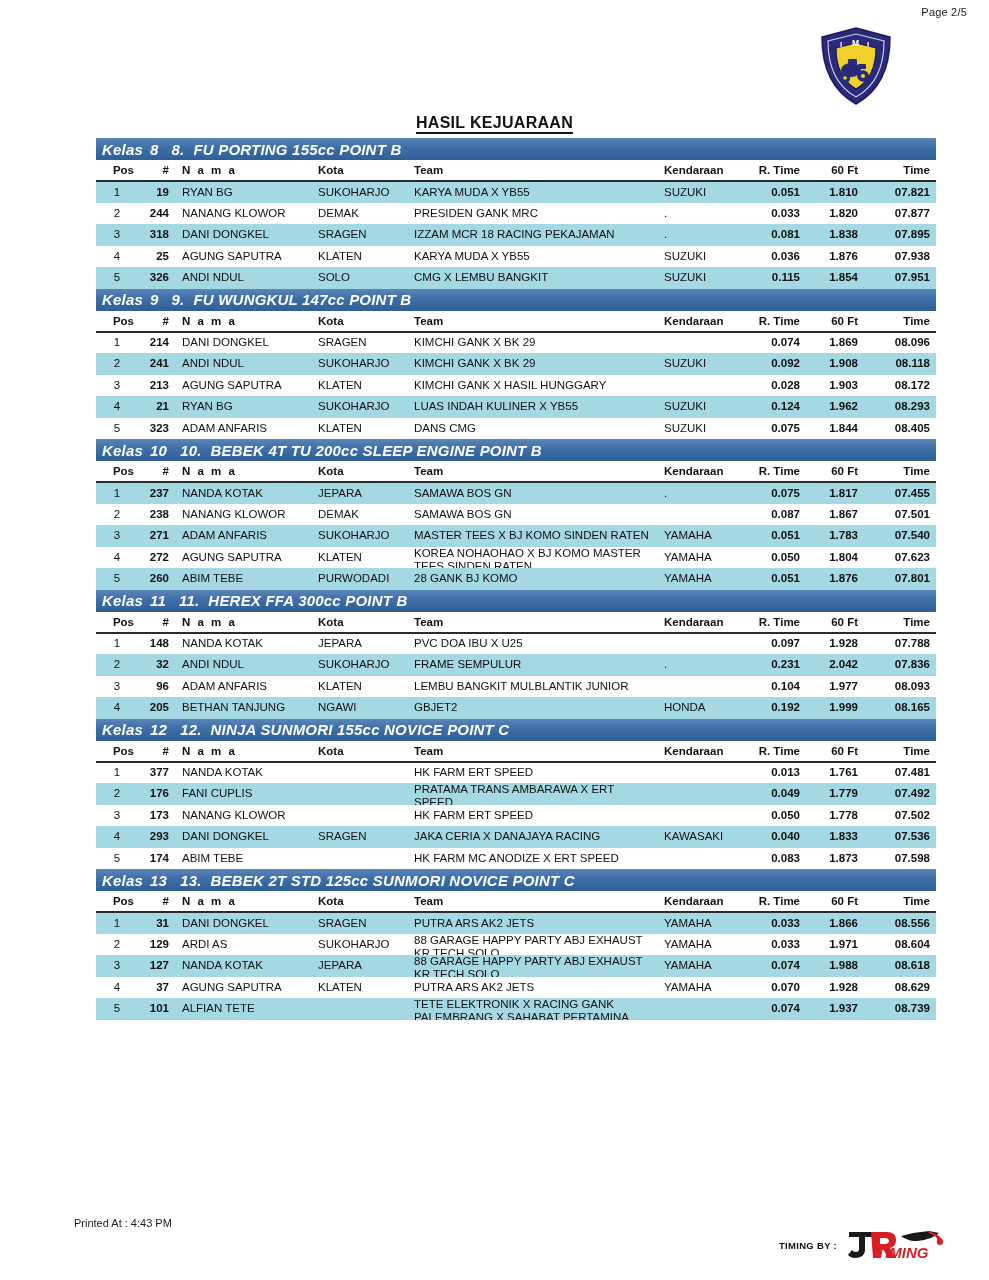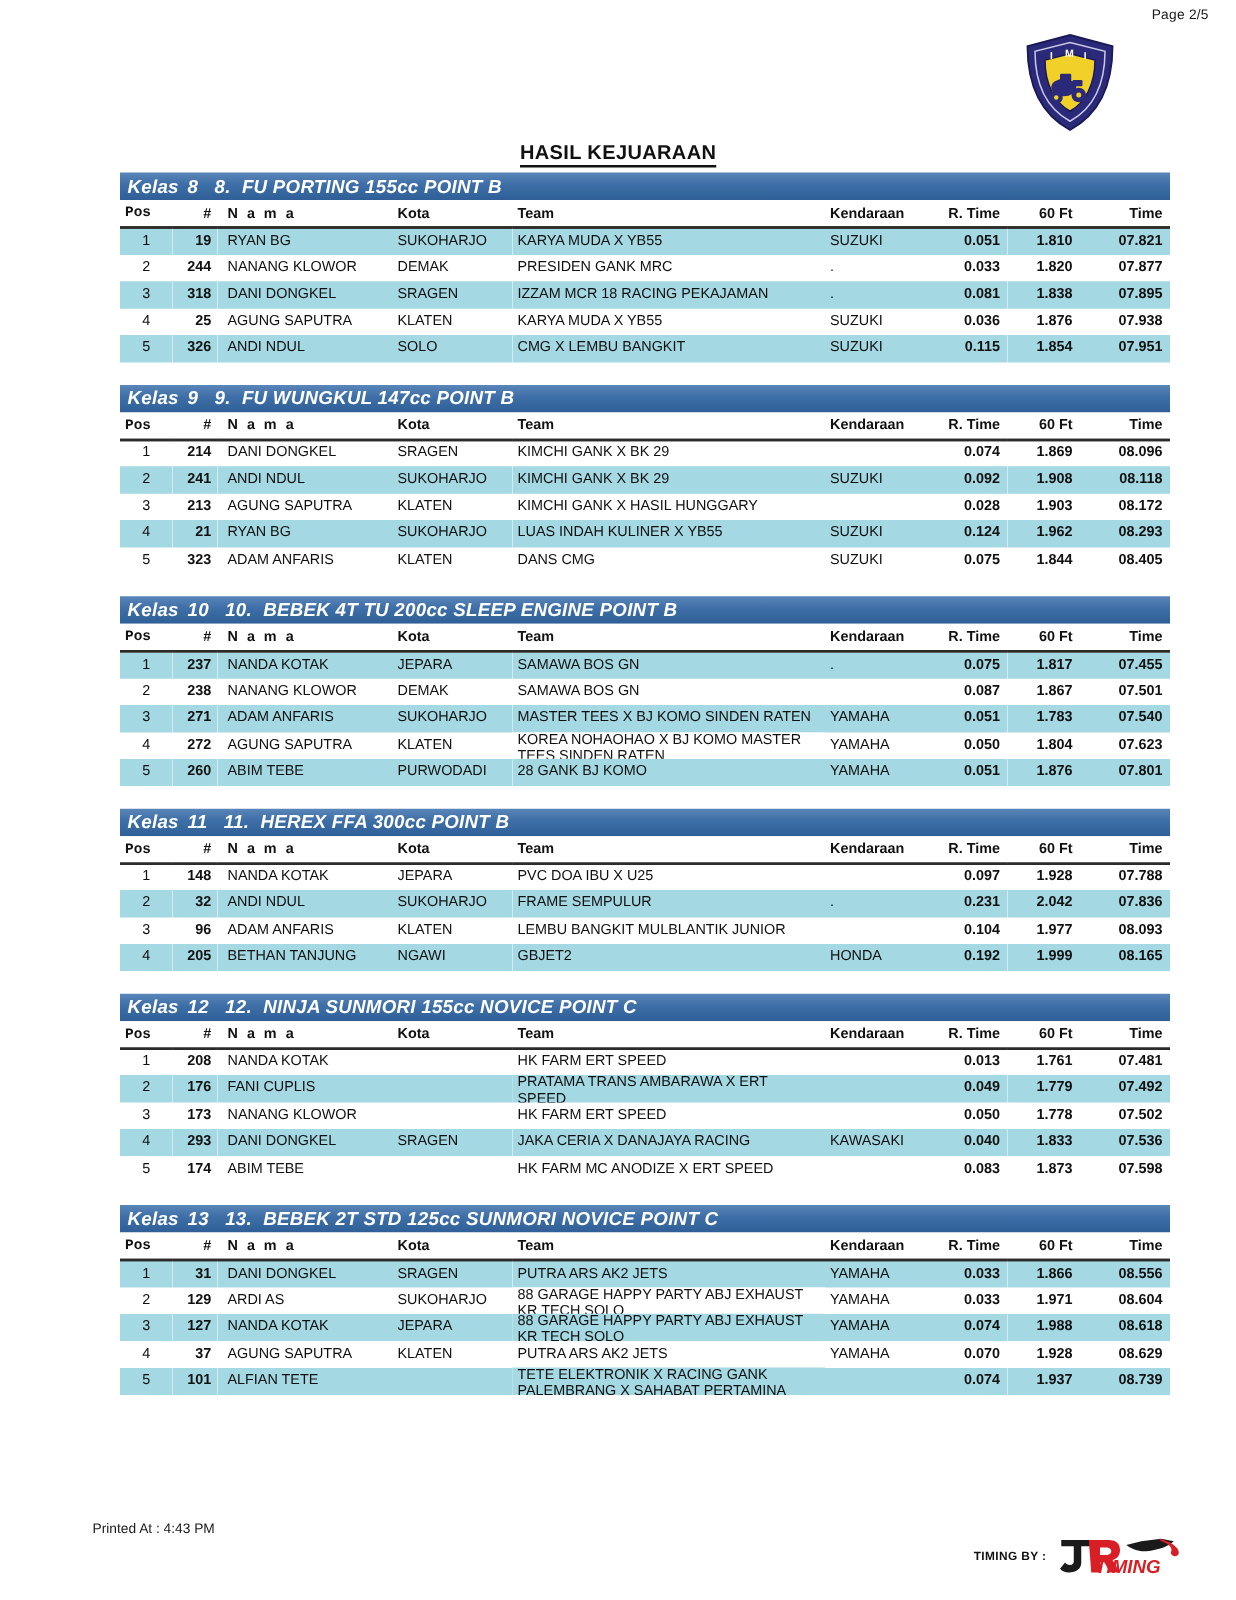--- a/index.html
+++ b/index.html
@@ -33,21 +33,21 @@
     letter-spacing:.3px;
   }
   .hasil span { border-bottom:2px solid #111; padding-bottom:1px; }
 
   
   .imi-logo { position:absolute; top:26px; left:818px; width:76px; height:80px; }
   .imi-logo svg { display:block; }
 
   
   .sections { position:absolute; top:138px; left:96px; width:840px; }
-  .section { margin-bottom:18px; }
+  .section { }
 
   .sec-bar {
     height:23px;
     background: linear-gradient(180deg,#5a86b8 0%,#3f6fa8 42%,#2f5f96 100%);
     color:#fff;
     display:flex; align-items:center;
     padding-left:6px;
     font-style:italic; font-weight:bold;
     font-size:15px; letter-spacing:.2px;
     white-space:nowrap;
@@ -69,21 +69,21 @@
   table.grid col.c-ft   { width:58px; }
   table.grid col.c-tim  { width:72px; }
 
   thead th {
     font-size:11.5px; font-weight:bold; color:#111;
     padding:3px 4px 4px 4px;
     border-bottom:2.5px solid #2b2b2b;
     background:#fff;
     white-space:nowrap;
   }
-  thead th.pos  { text-align:left;font-family:Liberation Mono, monospace; }
+  thead th.pos  { text-align:right; }
   thead th.num  { text-align:right; padding-right:5px; }
   thead th.nam  { text-align:left; letter-spacing:2px; padding-left:8px; }
   thead th.kot  { text-align:left; padding-left:2px; }
   thead th.tea  { text-align:left; padding-left:4px; }
   thead th.ken  { text-align:left; padding-left:4px; }
   thead th.rt, thead th.ft, thead th.tim { text-align:right; padding-right:6px; }
 
   tbody tr { height:21.5px; }
   tbody tr.alt { background:#a4d8e2; }
   tbody tr.plain { background:#ffffff; }
@@ -537,21 +537,21 @@
               <th class="tea">Team</th>
               <th class="ken">Kendaraan</th>
               <th class="rt">R. Time</th>
               <th class="ft">60 Ft</th>
               <th class="tim">Time</th>
             </tr>
           </thead>
           <tbody>
             <tr class="plain">
               <td class="pos">1</td>
-              <td class="num">208</td>
+              <td class="num">377</td>
               <td class="nam">NANDA KOTAK</td>
               <td class="kot"></td>
               <td class="tea">HK FARM ERT SPEED</td>
               <td class="ken"></td>
               <td class="rt">0.013</td>
               <td class="ft">1.761</td>
               <td class="tim">07.481</td>
             </tr>
             <tr class="alt">
               <td class="pos">2</td>

